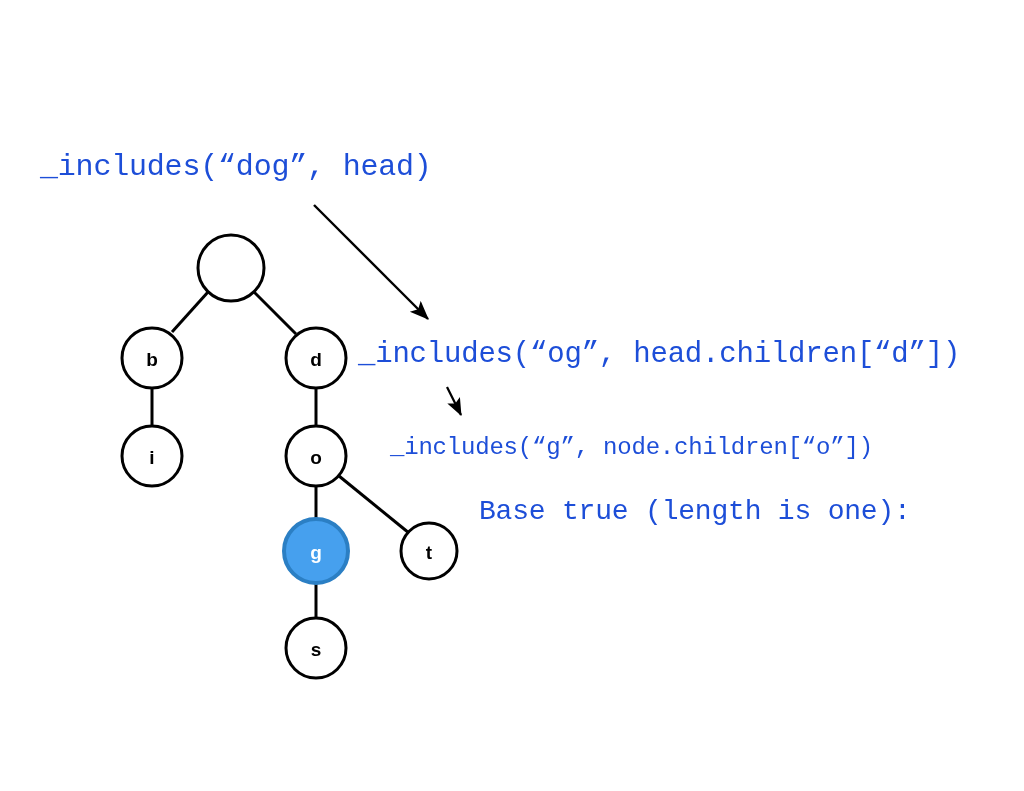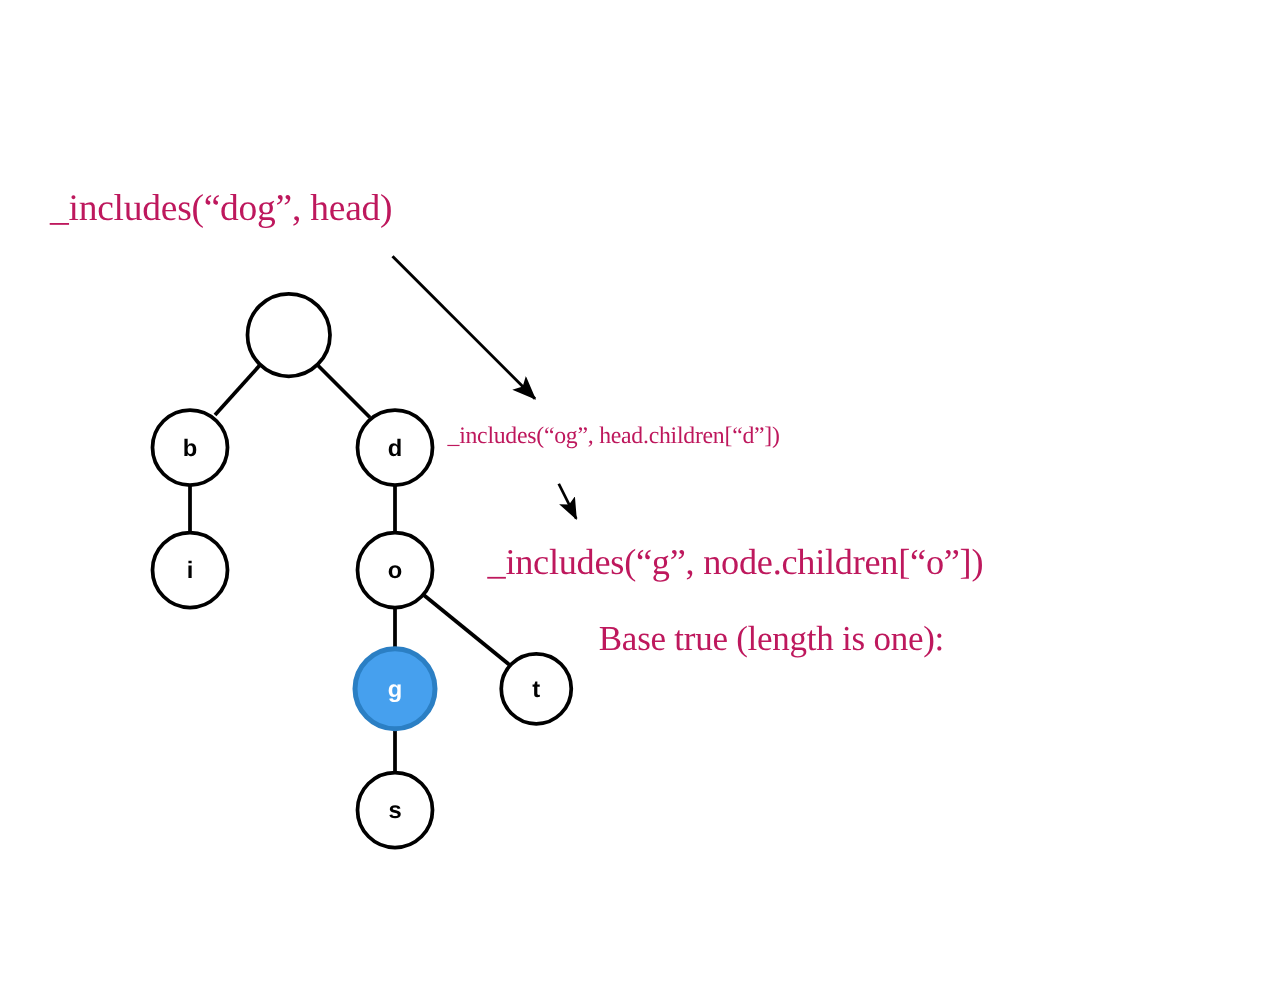--- a/index.html
+++ b/index.html
@@ -52,41 +52,41 @@
   .arrow-line {
     stroke: #000000;
     stroke-width: 2.4;
     fill: none;
   }
   .arrow-line.small {
     stroke-width: 2.2;
   }
   .caption {
     position: absolute;
-    font-family: Liberation Serif, serif;
+    font-family: Liberation Mono, monospace;
     font-weight: 400;
-    color: #be185d;
+    color: #1d4ed8;
     white-space: nowrap;
     line-height: 1.15;
     letter-spacing: -0.2px;
   }
   #call-head {
     left: 40px;
     top: 150px;
     font-size: 30px;
   }
   #call-d {
     left: 358px;
     top: 338px;
-    font-size: 19px;
+    font-size: 29px;
   }
   #call-o {
     left: 390px;
     top: 434px;
-    font-size: 29px;
+    font-size: 24px;
   }
   #base-case {
     left: 479px;
     top: 496px;
     font-size: 28px;
   }
   #base-case .line {
     display: block;
   }
   #base-case .bold {

